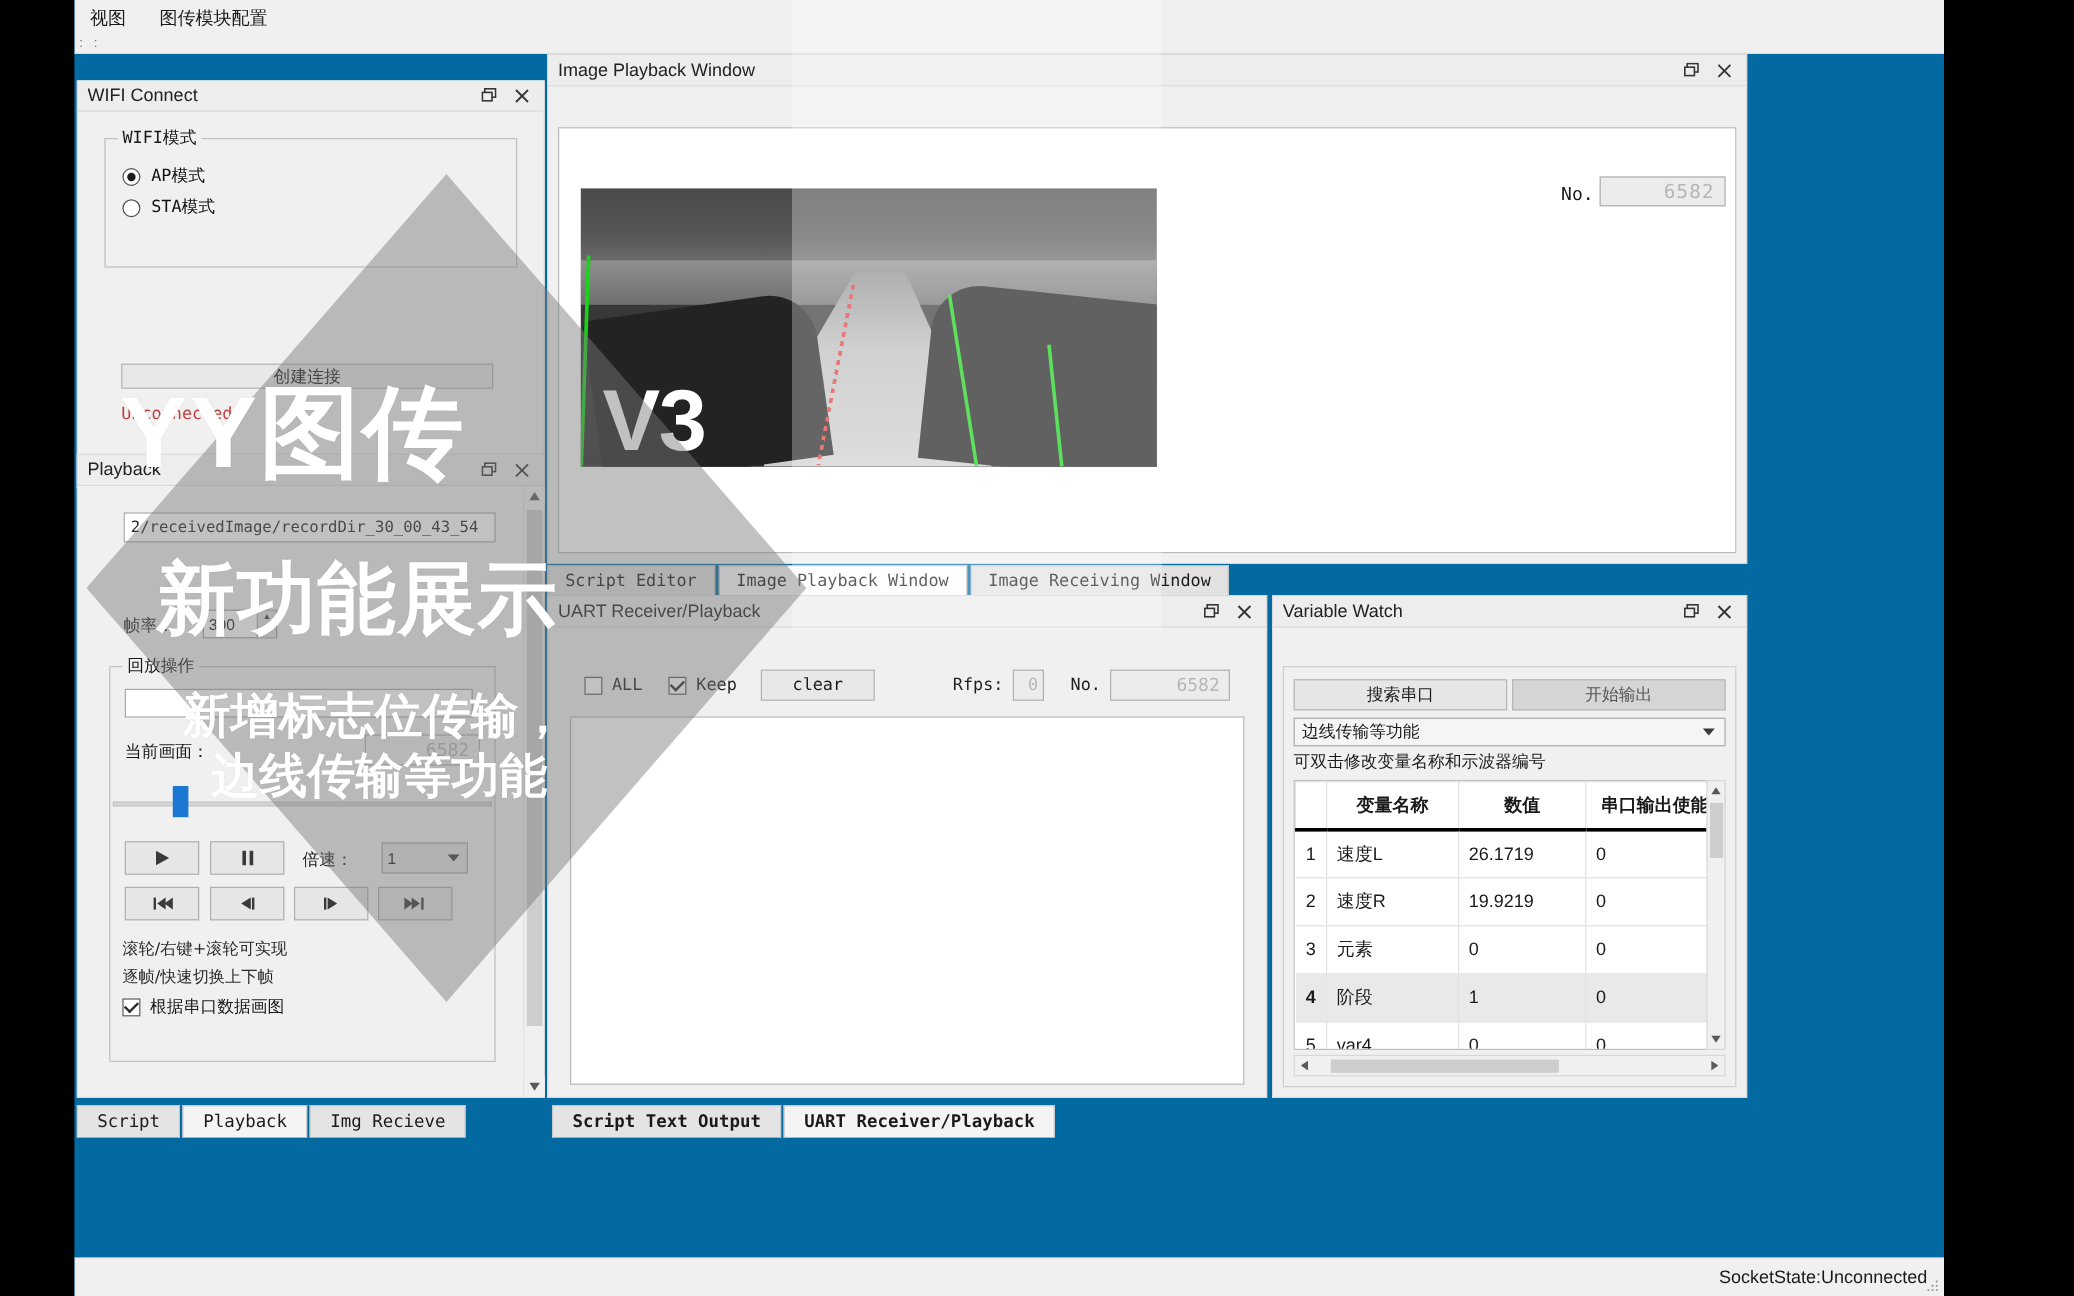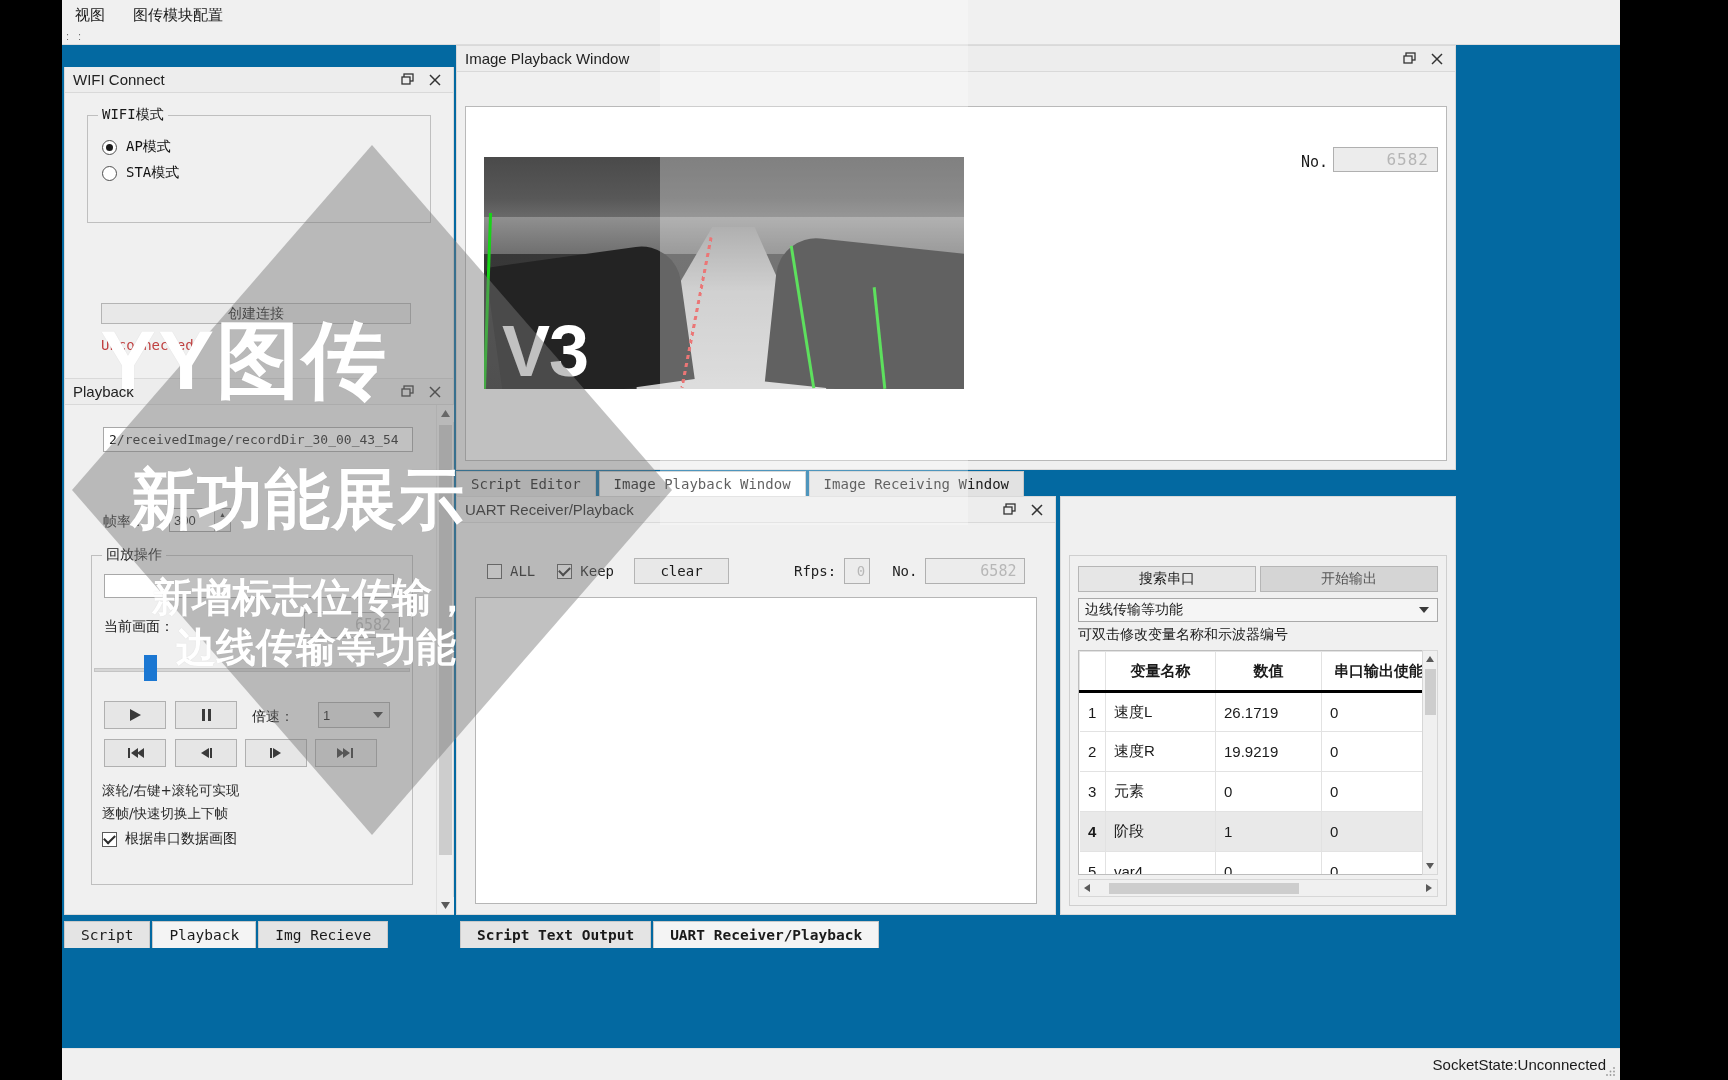--- a/index.html
+++ b/index.html
@@ -558,20 +558,37 @@
           <span class="cb-label" style="margin-left:22px;">No.</span>
           <div style="margin-left:8px;width:100px;height:26px;background:#ececec;border:1px solid #b0b0b0;
                       display:flex;align-items:center;justify-content:flex-end;padding-right:8px;
                       font-family:'DejaVu Sans Mono',monospace;font-size:15px;color:#b7b7b7;">6582</div>
         </div>
         <div id="uartText"></div>
       </div>
     </div>
 
     <div class="panel" id="varPanel">
+      <div class="panel-title">
+        <span class="tt">Variable Watch</span>
+        <span class="btns">
+          <span class="icon-float">
+            <svg width="13" height="13" viewBox="0 0 13 13">
+                <rect x="3" y="1" width="9" height="7" fill="none" stroke="#333" stroke-width="1.3"></rect>
+                <rect x="1" y="4" width="8" height="7" fill="#ededed" stroke="#333" stroke-width="1.3"></rect>
+              </svg>
+          </span>
+          <span class="icon-close">
+            <svg width="14" height="14" viewBox="0 0 14 14">
+                <line x1="2" y1="2" x2="12" y2="12" stroke="#333" stroke-width="1.5"></line>
+                <line x1="12" y1="2" x2="2" y2="12" stroke="#333" stroke-width="1.5"></line>
+              </svg>
+          </span>
+        </span>
+      </div>
       <div class="panel-body">
         <div id="varInner">
           <div class="vbtn" style="position:absolute;left:8px;top:10px;width:178px;">搜索串口</div>
           <div class="vbtn disabled" style="position:absolute;right:8px;top:10px;width:178px;">开始输出</div>
 
           <div id="varCombo">
             <span>边线传输等功能</span>
             <span class="chev"></span>
           </div>
 

